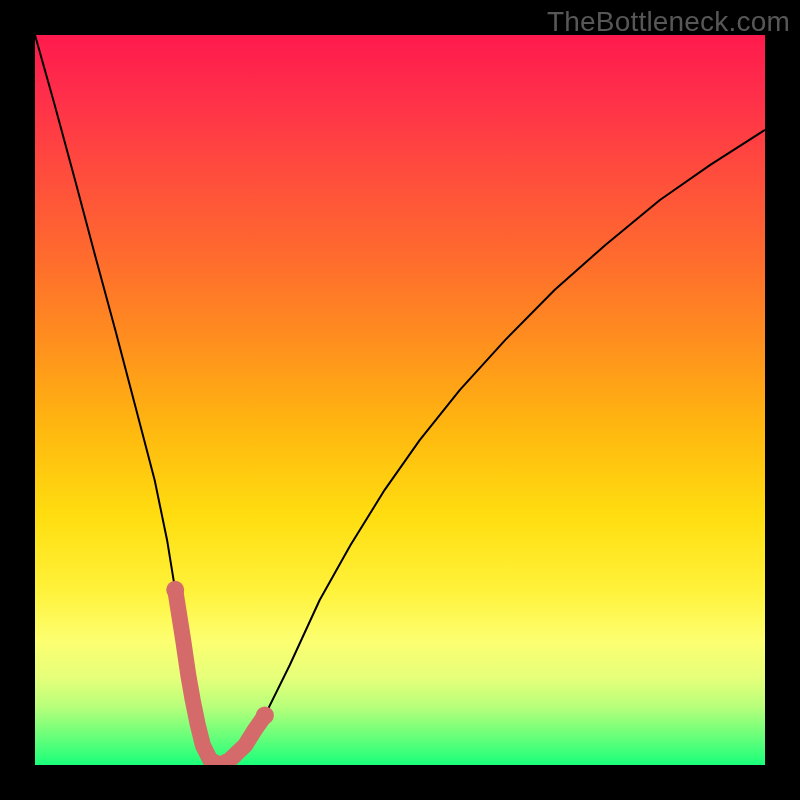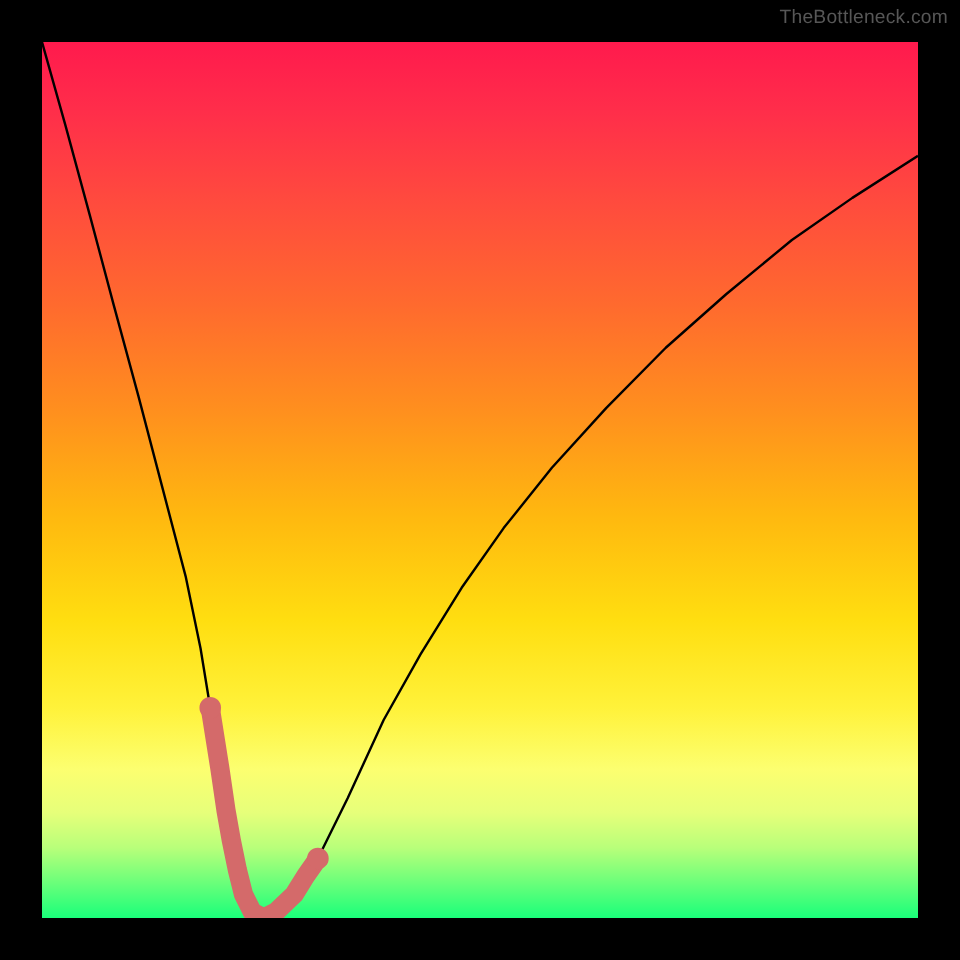--- a/index.html
+++ b/index.html
@@ -47,21 +47,21 @@
     left: 0;
     top: 0;
     width: 730px;
     height: 730px;
   }
   .watermark {
     position: absolute;
     top: 6px;
     right: 10px;
     color: #575757;
-    font-size: 16px;
+    font-size: 28px;
     letter-spacing: 0.2px;
     user-select: none;
   }
 </style>
 </head>
 <body>
 
 <div class="frame">
   <div class="plot">
     <svg class="curve" viewBox="0 0 730 730" preserveAspectRatio="none">

